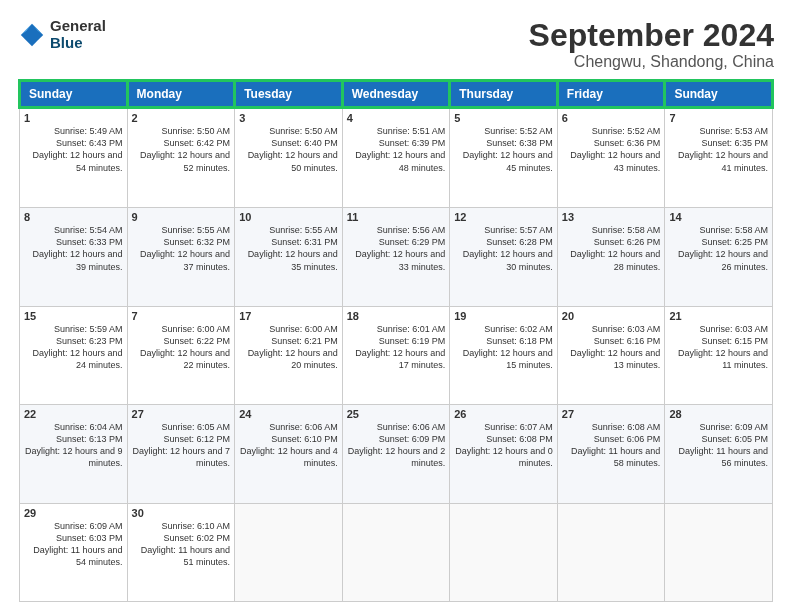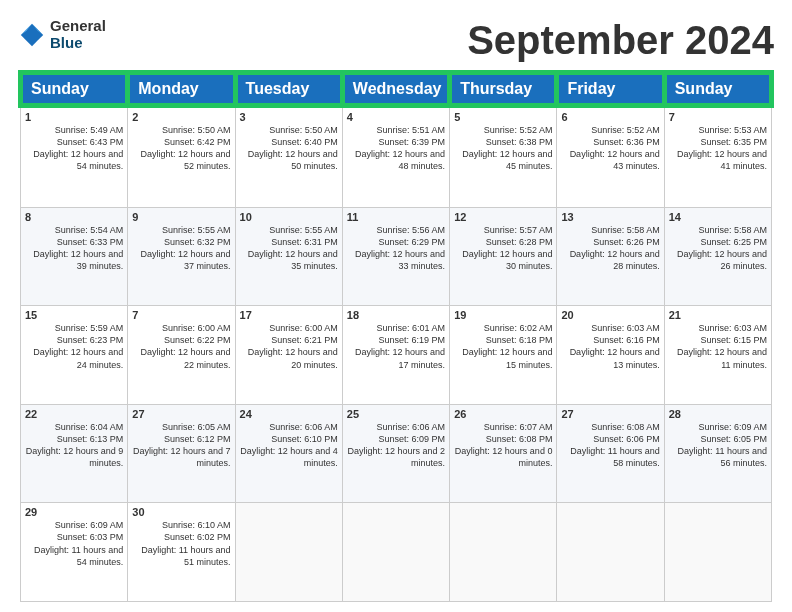--- a/index.html
+++ b/index.html
@@ -44,44 +44,44 @@
       color: #0c4a6e;
     }
     .logo-icon {
       width: 28px;
       height: 28px;
     }
     .title-block {
       text-align: right;
     }
     .month-title {
-      font-size: 40px;
+      font-size: 32px;
       font-weight: bold;
       color: #333;
       line-height: 1.1;
     }
     .subtitle {
       font-size: 16px;
       color: #555;
     }
     .calendar {
       flex: 1;
       border: 1px solid #ccc;
       border-collapse: collapse;
       width: 100%;
       table-layout: fixed;
     }
     .calendar th {
       background: #1a6fbd;
       color: #fff;
-      font-size: 16px;
+      font-size: 12px;
       font-weight: bold;
       padding: 5px 8px;
       text-align: left;
-      border: 5px solid #22c55e;
+      border: 3px solid #22c55e;
     }
     .calendar td {
       border: 1px solid #ccc;
       vertical-align: top;
       padding: 3px 4px;
       font-size: 9.5px;
       color: #333;
       background: #fff;
     }
     .calendar tr:nth-child(even) td {
@@ -114,20 +114,21 @@
         <polygon points="20,4 36,20 28,14" fill="#4a9fe0"></polygon>
         <polygon points="4,20 20,4 12,14" fill="#6bb8f0"></polygon>
       </svg>
       <div class="logo-text">
         <span class="logo-general">General</span>
         <span class="logo-blue">Blue</span>
       </div>
     </div>
     <div class="title-block">
       <div class="month-title">September 2024</div>
+      <div class="subtitle">Chengwu, Shandong, China</div>
     </div>
   </div>
 
   <table class="calendar">
     <thead>
       <tr>
         <th>Sunday</th>
         <th>Monday</th>
         <th>Tuesday</th>
         <th>Wednesday</th>

